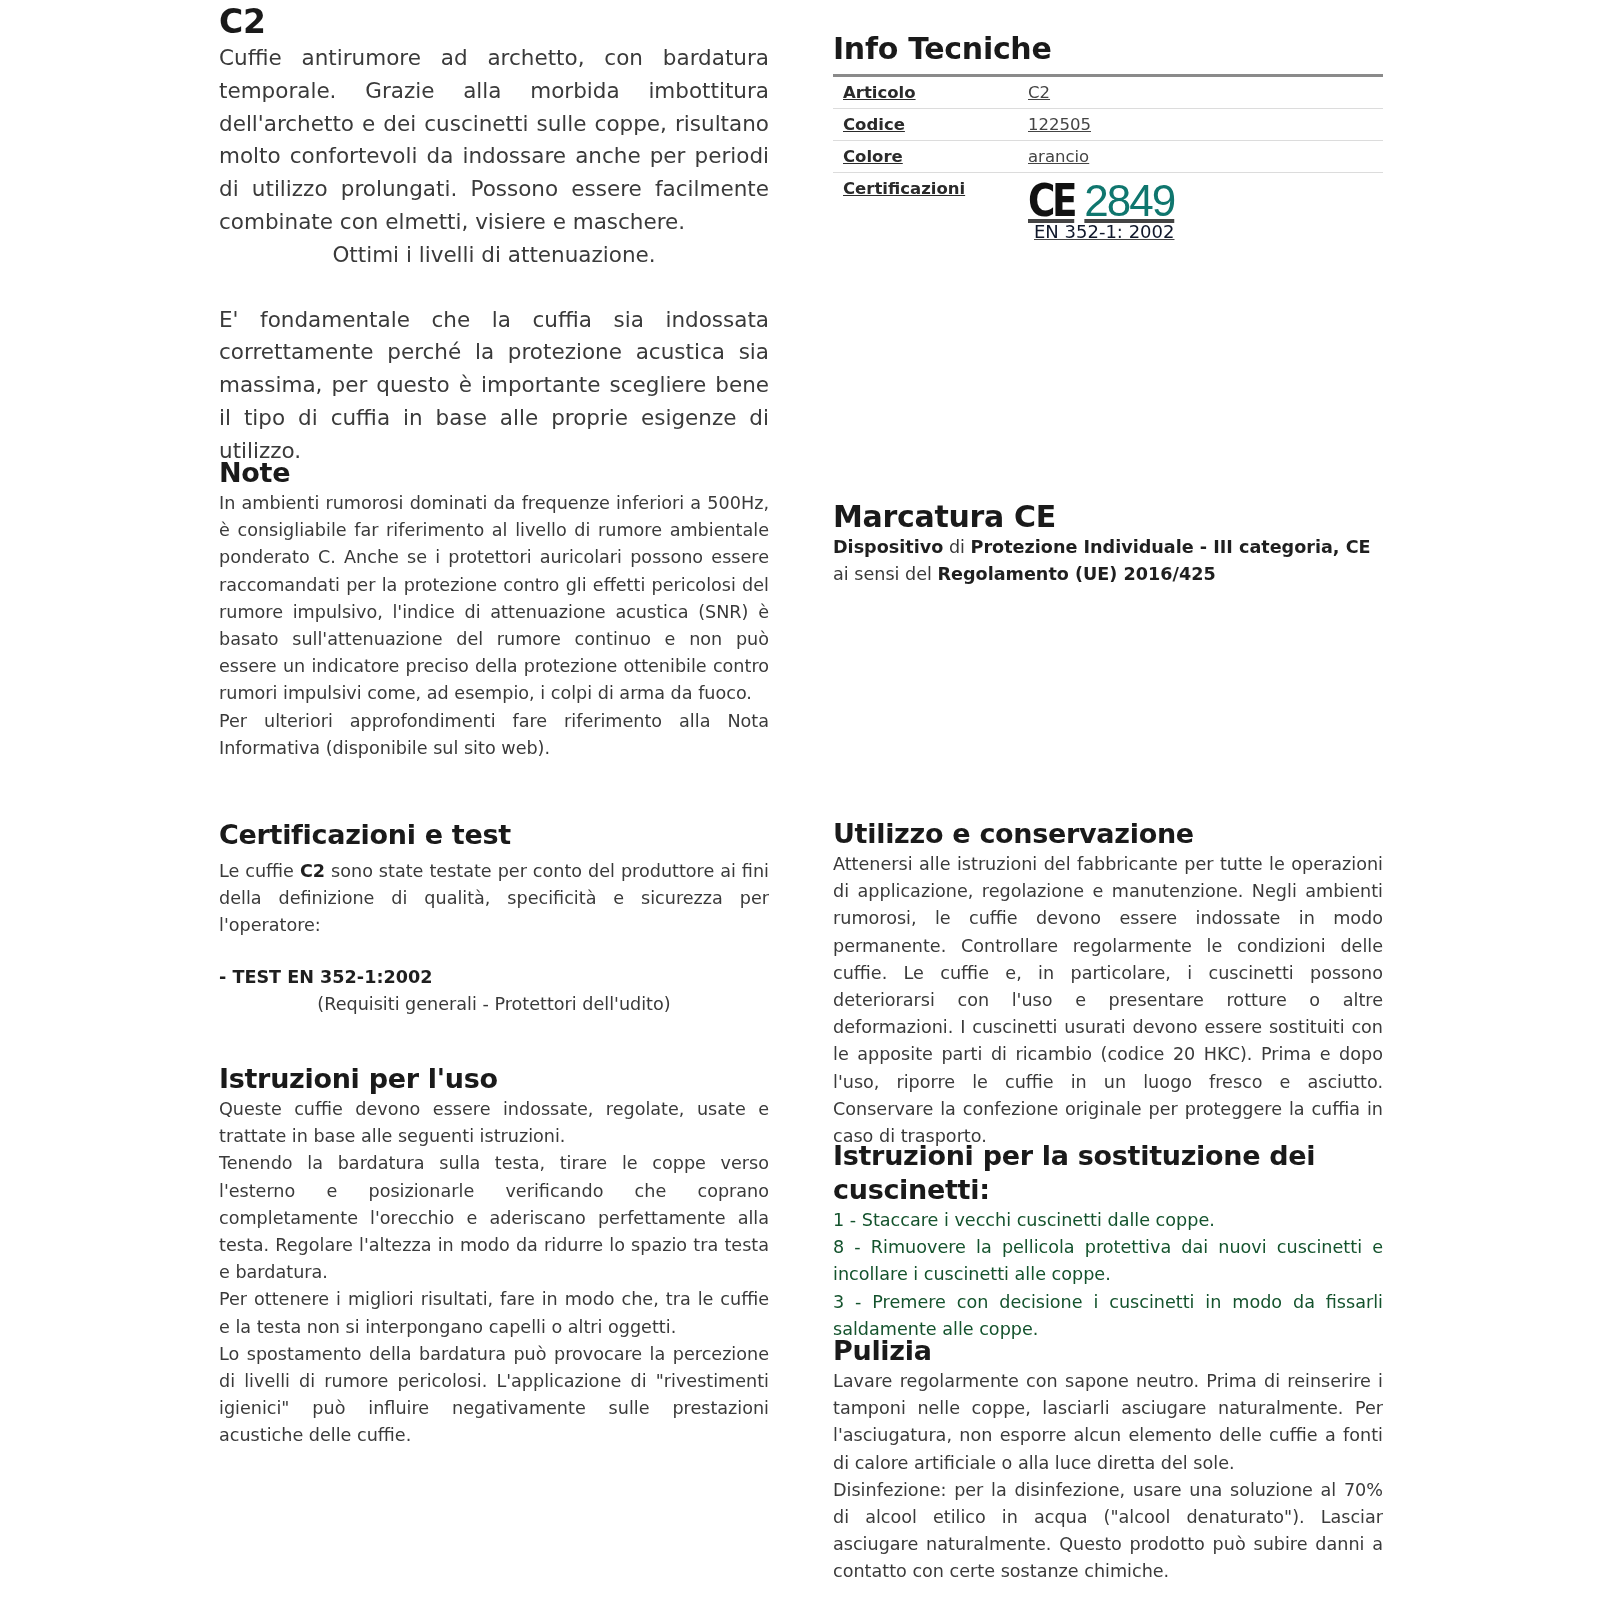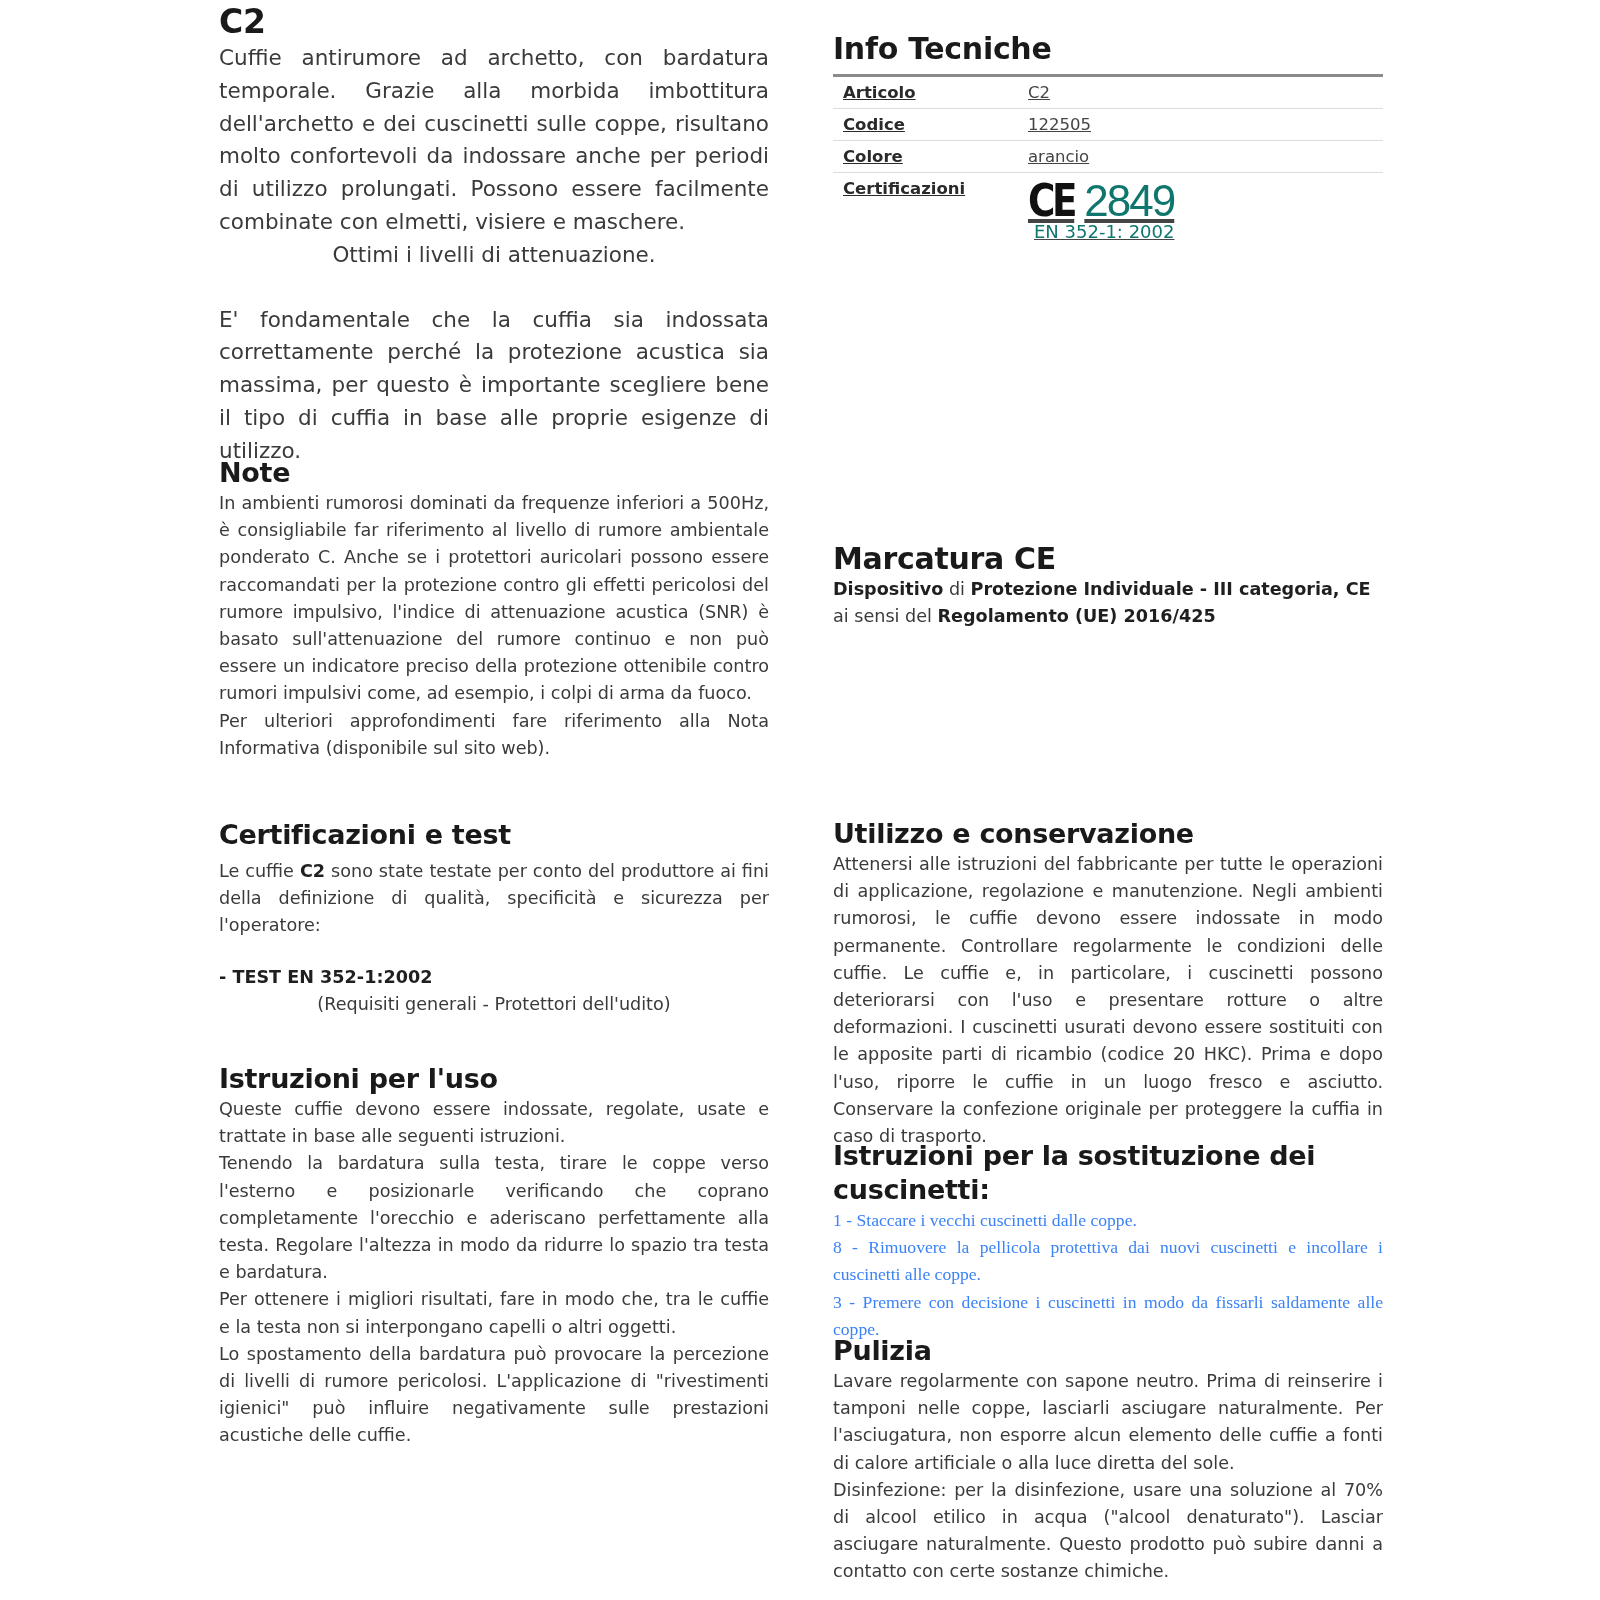--- a/index.html
+++ b/index.html
@@ -16,23 +16,23 @@
   .p b, .b { font-weight:bold; color:#1f1f1f; }
   .gap { height:32px; }
 
   .info-table { width:550px; border-collapse:collapse; margin-top:8px; border-top:3px solid #8a8a8a; }
   .info-table td { font-size:16.5px; padding:6px 10px; border-bottom:1px solid #dcdcdc; vertical-align:top; color:#444;text-decoration:underline; }
   .info-table td.k { font-weight:bold; color:#2a2a2a; width:165px; }
   .info-table tr.last td { border-bottom:none; }
   .ce-mark { display:flex; align-items:baseline; gap:8px; line-height:44px; }
   .ce-letters { font-size:44px; font-weight:bold; color:#111; letter-spacing:-4px; transform:scaleX(0.85); transform-origin:left; display:inline-block; }
   .ce-num { font-size:44px; color:#0f766e; font-family:"Liberation Sans", sans-serif; letter-spacing:-2px; margin-left:-6px; }
-  .ce-norm { font-size:18px; color:#0f766e; margin-left:6px; margin-top:-2px; }
+  .ce-norm { font-size:18px; color:#0f172a; margin-left:6px; margin-top:-2px; }
 
-  .list-line { font-size:17.6px; line-height:27.2px; text-align:justify; margin:0; color:#3b82f6;font-family:Liberation Serif, serif; }
+  .list-line { font-size:17.6px; line-height:27.2px; text-align:justify; margin:0; color:#14532d; }
 </style>
 </head>
 <body>
 
 <div class="col left" style="top:2px;">
   <h1 class="title">C2</h1>
   <p class="p-big">Cuffie antirumore ad archetto, con bardatura temporale. Grazie alla morbida imbottitura dell'archetto e dei cuscinetti sulle coppe, risultano molto confortevoli da indossare anche per periodi di utilizzo prolungati. Possono essere facilmente combinate con elmetti, visiere e maschere.</p>
   <p class="p-big" style="text-align:center;">Ottimi i livelli di attenuazione.</p>
   <div class="gap"></div>
   <p class="p-big">E' fondamentale che la cuffia sia indossata correttamente perché la protezione acustica sia massima, per questo è importante scegliere bene il tipo di cuffia in base alle proprie esigenze di utilizzo.</p>
@@ -83,21 +83,21 @@
           <span class="ce-letters">CE</span>
           <span class="ce-num">2849</span>
         </div>
         <div class="ce-norm">EN 352-1: 2002</div>
       </td>
     </tr>
   </tbody>
     </table>
 </div>
 
-<div class="col right" style="top:542px;">
+<div class="col right" style="top:500px;">
   <h2 style="font-size:30px;">Marcatura CE</h2>
   <p class="p" style="text-align:left;"><b>Dispositivo</b><span> di </span><b>Protezione Individuale - III categoria, CE</b></p>
   <p class="p" style="text-align:left;"><span>ai sensi del </span><b>Regolamento (UE) 2016/425</b></p>
 </div>
 
 <div class="col right" style="top:817px;">
   <h2>Utilizzo e conservazione</h2>
   <p class="p">Attenersi alle istruzioni del fabbricante per tutte le operazioni di applicazione, regolazione e manutenzione. Negli ambienti rumorosi, le cuffie devono essere indossate in modo permanente. Controllare regolarmente le condizioni delle cuffie. Le cuffie e, in particolare, i cuscinetti possono deteriorarsi con l'uso e presentare rotture o altre deformazioni. I cuscinetti usurati devono essere sostituiti con le apposite parti di ricambio (codice 20 HKC). Prima e dopo l'uso, riporre le cuffie in un luogo fresco e asciutto. Conservare la confezione originale per proteggere la cuffia in caso di trasporto.</p>
 </div>
 

